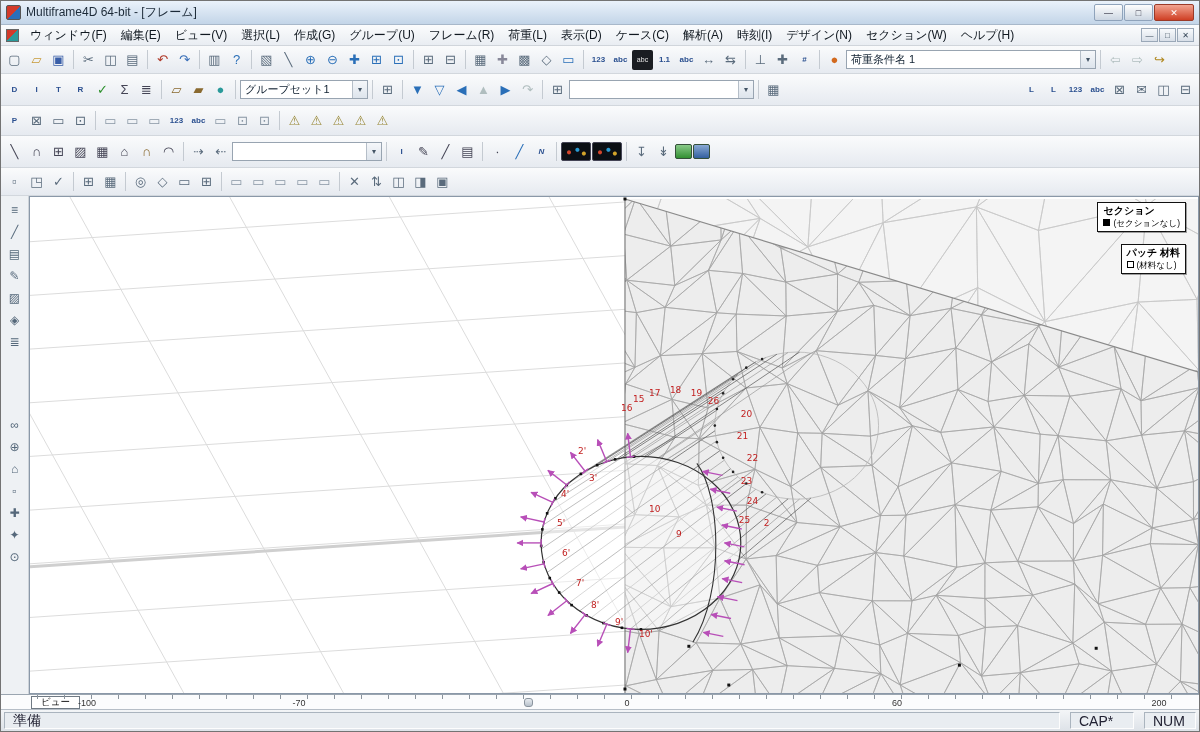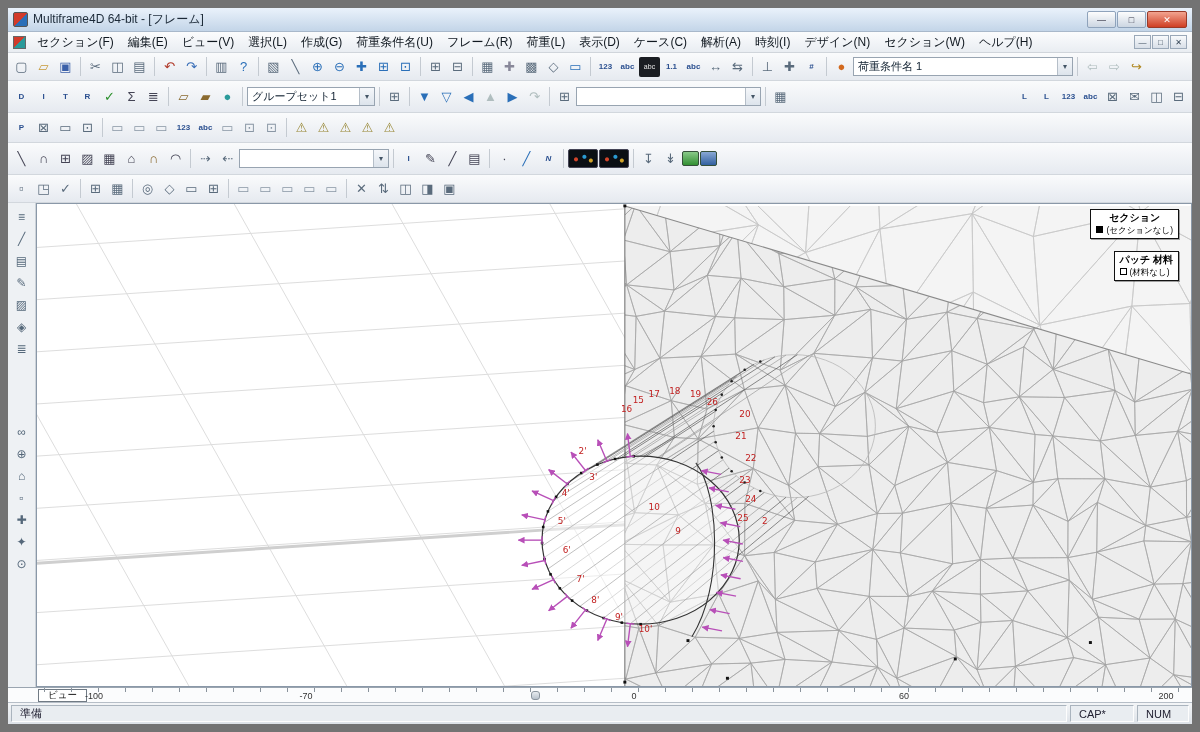--- a/index.html
+++ b/index.html
@@ -1,17 +1,17 @@
 <!DOCTYPE html>
 <html><head>
 <meta charset="utf-8">
 <style>
   html,body{margin:0;padding:0;background:#8fa3ba;font-family:"Liberation Sans","DejaVu Sans",sans-serif;font-size:12px;}
   *{box-sizing:border-box;}
-  .window{width:1200px;height:732px;border:8px solid #737373;background:#e8edf2;display:flex;flex-direction:column;}
+  .window{width:1200px;height:732px;border:1px solid #737373;background:#e8edf2;display:flex;flex-direction:column;}
   
   .titlebar{height:24px;background:linear-gradient(#eaf2fb,#c3d5e8);display:flex;align-items:center;padding:0 5px;gap:5px;border-bottom:1px solid #a8b8ca;flex:0 0 auto;}
   .app-icon{width:15px;height:15px;background:linear-gradient(135deg,#d23a2a 50%,#2a6fb8 50%);border:1px solid #555;border-radius:2px;}
   .title-text{color:#1c2a38;font-size:12px;}
   .win-btns{margin-left:auto;display:flex;}
   .win-btn{width:29px;height:17px;margin-left:1px;border:1px solid #8fa3bb;background:linear-gradient(#fdfdfd,#ccd6e2);display:flex;align-items:center;justify-content:center;font-size:9px;color:#334;border-radius:2px;}
   .win-btn.close{width:40px;background:linear-gradient(#f2a490,#cf3f24);color:#fff;border-color:#9a3a28;}
   
   .menubar{height:21px;background:linear-gradient(#fbfcfd,#e9edf2);display:flex;align-items:center;padding:0 3px;border-bottom:1px solid #d0d5db;flex:0 0 auto;}
   .mdi-icon{width:13px;height:13px;background:linear-gradient(135deg,#d23a2a 50%,#2a9a9a 50%);border:1px solid #666;margin:0 4px 0 2px;}
@@ -44,21 +44,21 @@
   .legend-title{font-weight:bold;font-size:10px;color:#000;white-space:nowrap;}
   .legend-row{display:flex;align-items:center;gap:3px;font-size:8.5px;color:#000;white-space:nowrap;}
   .sw{width:7px;height:7px;border:1px solid #000;flex:0 0 auto;}
   
   .bottom-strip{height:15px;flex:0 0 auto;position:relative;background:#fbfcfd;border-top:1px solid #9aa5b0;}
   .view-tab{position:absolute;left:30px;top:1px;height:13px;padding:0 9px;background:#fff;border:1px solid #707a84;font-size:9.5px;display:flex;align-items:center;color:#111;}
   .tick{position:absolute;top:0;width:1px;height:4px;background:#8a939c;}
   .rlab{position:absolute;top:3px;font-size:9px;color:#333;transform:translateX(-50%);}
   .rthumb{position:absolute;top:3px;width:9px;height:9px;border-radius:3px;background:linear-gradient(#e8ecf0,#b8c2cc);border:1px solid #8a949e;}
   
-  .statusbar{height:22px;flex:0 0 auto;background:linear-gradient(#f3f5f7,#dde2e8);border-top:1px solid #b6bec7;display:flex;align-items:center;padding:2px 3px;gap:3px;font-size:11px;color:#223;}
+  .statusbar{height:22px;flex:0 0 auto;background:linear-gradient(#f3f5f7,#dde2e8);border-top:1px solid #b6bec7;display:flex;align-items:center;padding:2px 3px;gap:10px;font-size:14px;color:#223;}
   .sb-cell{height:17px;display:flex;align-items:center;padding:0 8px;border:1px solid;border-color:#aab4be #fdfdfd #fdfdfd #aab4be;background:#e9edf1;}
   .sb-main{flex:1 1 auto;}
   .sb-cap{width:64px;flex:0 0 auto;}
   .sb-num{width:52px;flex:0 0 auto;}
 </style>
 </head>
 <body>
 
 <div class="window">
 
@@ -68,26 +68,26 @@
     <div class="win-btns" id="win-controls">
         <div class="win-btn">—</div>
         <div class="win-btn">□</div>
         <div class="win-btn close">✕</div>
       </div>
   </div>
 
   <div class="menubar">
     <div class="mdi-icon"></div>
     <div id="menu-list" style="display:flex;align-items:center;">
-        <span class="menu-item">セクション(F)</span>
+        <span class="menu-item">ウィンドウ(F)</span>
         <span class="menu-item">編集(E)</span>
         <span class="menu-item">ビュー(V)</span>
         <span class="menu-item">選択(L)</span>
         <span class="menu-item">作成(G)</span>
-        <span class="menu-item">荷重条件名(U)</span>
+        <span class="menu-item">グループ(U)</span>
         <span class="menu-item">フレーム(R)</span>
         <span class="menu-item">荷重(L)</span>
         <span class="menu-item">表示(D)</span>
         <span class="menu-item">ケース(C)</span>
         <span class="menu-item">解析(A)</span>
         <span class="menu-item">時刻(I)</span>
         <span class="menu-item">デザイン(N)</span>
         <span class="menu-item">セクション(W)</span>
         <span class="menu-item">ヘルプ(H)</span>
       </div>
@@ -136,21 +136,21 @@
       <span class="tbi txt">1.1</span>
       <span class="tbi txt">abc</span>
       <span class="tbi" style="color: rgb(90, 107, 124);">↔</span>
       <span class="tbi" style="color: rgb(90, 107, 124);">⇆</span>
       <span class="tb-sep"></span>
       <span class="tbi" style="color: rgb(90, 107, 124);">⊥</span>
       <span class="tbi" style="color: rgb(90, 107, 124);">✚</span>
       <span class="tbi txt">#</span>
       <span class="tb-sep"></span>
       <span class="tbi" style="color: rgb(210, 105, 30);">●</span>
-      <div class="tb-combo" style="width: 220px;">
+      <div class="tb-combo" style="width: 250px;">
         <span class="combo-text">荷重条件名 1</span>
         <span class="combo-arrow">▾</span>
       </div>
       <span class="tb-sep"></span>
       <span class="tbi" style="color: rgba(153, 170, 170, 0.733);">⇦</span>
       <span class="tbi" style="color: rgba(153, 170, 170, 0.733);">⇨</span>
       <span class="tbi" style="color: rgb(176, 136, 32);">↪</span>
     </div>
   <div class="toolbar" id="tb2">
       <span class="tbi txt">D</span>
@@ -453,21 +453,21 @@
           <text x="549" y="259" fill="#c22020" font-size="9">2'</text>
           <text x="560" y="286" fill="#c22020" font-size="9">3'</text>
           <text x="532" y="302" fill="#c22020" font-size="9">4'</text>
           <text x="528" y="331" fill="#c22020" font-size="9">5'</text>
           <text x="533" y="361" fill="#c22020" font-size="9">6'</text>
           <text x="547" y="391" fill="#c22020" font-size="9">7'</text>
           <text x="562" y="413" fill="#c22020" font-size="9">8'</text>
           <text x="586" y="431" fill="#c22020" font-size="9">9'</text>
           <text x="610" y="443" fill="#c22020" font-size="9">10'</text>
         </svg>
-      <div class="legend" style="top:5px;right:12px;text-align:center;">
+      <div class="legend" style="top:5px;right:12px;">
         <div class="legend-title">セクション</div>
         <div class="legend-row">
           <span class="sw" style="background: rgb(0, 0, 0);"></span>
           <span>(セクションなし)</span>
         </div>
       </div>
       <div class="legend" style="top:47px;right:12px;">
         <div class="legend-title">パッチ 材料</div>
         <div class="legend-row">
           <span class="sw" style="background: rgb(255, 255, 255);"></span>

